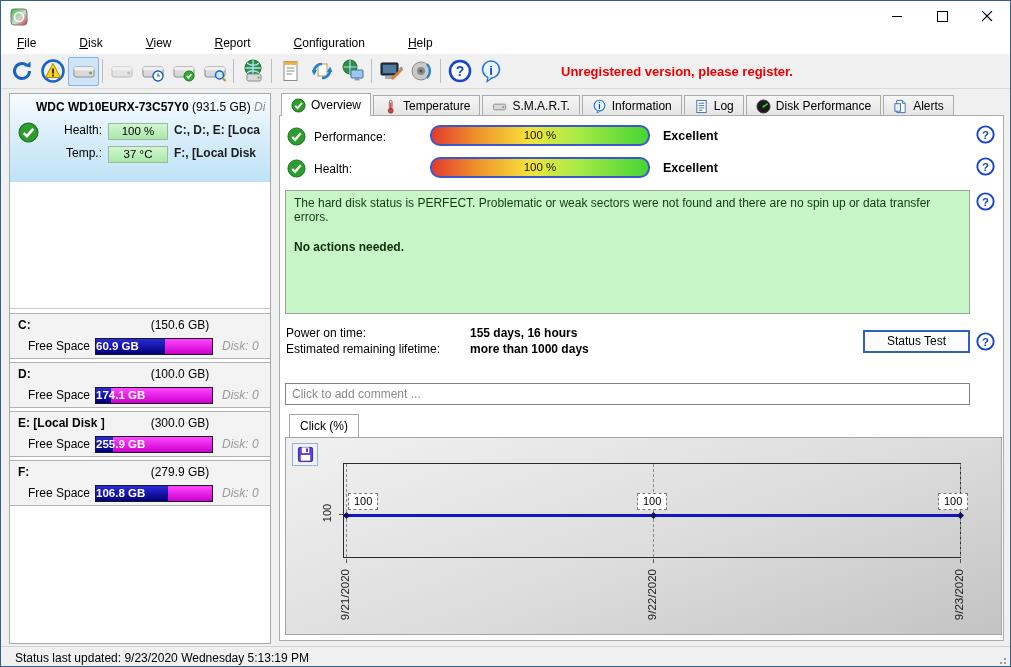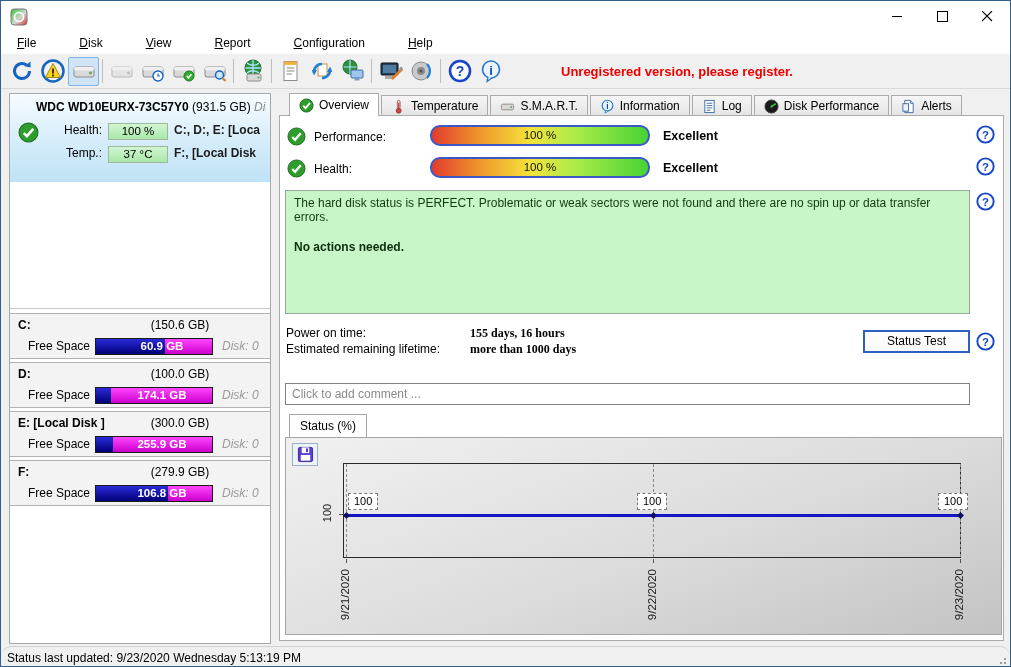--- a/index.html
+++ b/index.html
@@ -40,61 +40,61 @@
   .sb-bar{position:absolute;left:98px;width:60px;height:17px;border:1px solid #9db89d;background:linear-gradient(180deg,#d2f5d2,#a9e8a9);text-align:center;line-height:15px;font-size:11.5px;}
   .sb-part{position:absolute;left:164px;width:96px;white-space:nowrap;overflow:hidden;font-weight:bold;color:#1c1c1c;}
   
   .drv{position:absolute;left:0;width:260px;height:46px;background:#f3f3f3;border:1px solid #b2b2b2;border-left:none;border-right:none;}
   .drv + .drv{margin:0;}
   .drv-letter{position:absolute;left:8px;top:4px;font-weight:bold;}
   .drv-size{position:absolute;left:110px;top:4px;width:120px;text-align:center;}
   .drv-free-label{position:absolute;left:18px;top:25px;}
   .drv-bar{position:absolute;left:85px;top:24px;width:118px;height:17px;border:1px solid #1a1a1a;background:linear-gradient(180deg,#ff46ff,#cc00cc);}
   .drv-bar .used{position:absolute;left:0;top:0;height:100%;background:linear-gradient(180deg,#2a2ad8,#000078);}
-  .drv-bar .blabel{position:absolute;left:8px;top:0;width:100%;height:100%;text-align:center;line-height:15px;color:#fff;font-weight:bold;font-size:11.5px;}
+  .drv-bar .blabel{position:absolute;left:0;top:0;width:100%;height:100%;text-align:left;line-height:15px;color:#fff;font-weight:bold;font-size:11.5px;}
   .drv-disk{position:absolute;left:212px;top:25px;font-style:italic;color:#9a9a9a;}
   
-  #tabs{position:absolute;left:280px;top:92px;height:23px;display:flex;align-items:flex-end;margin-left:8px;}
+  #tabs{position:absolute;left:280px;top:92px;height:23px;display:flex;align-items:flex-end;}
   .tab{height:21px;display:flex;align-items:center;padding:0 9px;border:1px solid #ababab;border-bottom:none;background:linear-gradient(180deg,#f6f6f6,#e4e4e4);margin-right:2px;white-space:nowrap;}
   .tab.active{height:23px;background:#fff;position:relative;z-index:3;}
   .tab .ticon{width:15px;height:15px;margin-right:5px;display:inline-flex;}
   .tab .ticon svg{width:15px;height:15px;}
   
   #main{position:absolute;left:278px;top:114px;width:725px;height:526px;background:#fff;border:1px solid #ababab;}
   .check-ic{position:absolute;width:19px;height:19px;}
   .row-label{position:absolute;left:34px;font-size:12px;}
   .meter{position:absolute;left:150px;width:220px;height:21px;border:2px solid #3c57c8;border-radius:10px;
     background:linear-gradient(90deg,#e23b2e 0%,#ef8f2b 20%,#f5e23a 45%,#b0ec48 65%,#46d435 100%);
     text-align:center;line-height:17px;font-size:11.5px;color:#111;}
   .rating{position:absolute;left:383px;font-weight:bold;font-size:12.5px;}
   .qmark{position:absolute;width:19px;height:19px;left:696px;}
   .qmark svg{width:19px;height:19px;}
   #status-box{position:absolute;left:5px;top:74px;width:685px;height:124px;background:#c8f6c8;border:1px solid #98a898;padding:5px 8px;color:#123a12;}
   #status-box .action{font-weight:bold;margin-top:16px;color:#0b2e0b;}
   #stats{position:absolute;left:6px;top:210px;}
   .stat-row{position:relative;height:16px;width:560px;}
   .stat-label{position:absolute;left:0;}
-  .stat-value{position:absolute;left:184px;font-weight:bold;font-family:Liberation Serif, serif;}
+  .stat-value{position:absolute;left:184px;font-weight:bold;}
   #repeat-btn{position:absolute;left:583px;top:214px;width:107px;height:23px;border:2px solid #2f5fbf;background:#fcfcfc;text-align:center;line-height:19px;}
   #comment-box{position:absolute;left:5px;top:267px;width:685px;height:22px;border:1px solid #828282;color:#8a8a8a;padding:3px 6px;background:#fff;white-space:nowrap;overflow:hidden;}
   
   #chart-tab{position:absolute;left:9px;top:298px;height:23px;padding:0 10px;background:#fff;border:1px solid #a5a5a5;border-bottom:none;display:flex;align-items:center;z-index:2;}
   #chart-body{position:absolute;left:5px;top:321px;width:717px;height:198px;border:1px solid #a5a5a5;background:linear-gradient(160deg,#f1f1f1 0%,#dcdcdc 55%,#c3c3c3 100%);}
   #save-btn{position:absolute;left:6px;top:5px;width:26px;height:23px;border:1px solid #9ab0d0;background:#eef3fa;display:flex;align-items:center;justify-content:center;}
   #save-btn svg{width:17px;height:17px;}
   #plot{position:absolute;left:57px;top:25px;width:618px;height:95px;border:1px solid #2a2a2a;}
   .gridline{position:absolute;top:0;width:0;height:100%;border-left:1px dashed #8a8a8a;}
   .gridtick{position:absolute;width:0;height:4px;border-left:1px solid #555;}
   .hline{position:absolute;left:0;width:100%;height:3px;background:#1515c8;}
   .dpoint{position:absolute;width:5px;height:5px;background:#101060;transform:translate(-2px,-1px) rotate(45deg);}
   .vbox{position:absolute;border:1px dashed #777;background:#fff;padding:0 5px;font-size:11px;line-height:15px;}
   .ytick{position:absolute;transform:rotate(-90deg);transform-origin:center;font-size:11px;color:#222;}
   .dlabel{position:absolute;width:70px;height:14px;font-size:11.5px;color:#222;text-align:right;transform:rotate(-90deg);transform-origin:center;white-space:nowrap;}
   
-  #statusbar{position:absolute;left:0;top:645px;width:100%;height:22px;background:#f0f0f0;border-top:1px solid #d0d0d0;display:flex;align-items:center;padding-left:6px;border-radius:10px;}
+  #statusbar{position:absolute;left:0;top:645px;width:100%;height:22px;background:#f0f0f0;border-top:1px solid #d0d0d0;display:flex;align-items:center;padding-left:14px;}
   #resize-grip{position:absolute;right:3px;bottom:3px;width:10px;height:10px;
     background:
      radial-gradient(circle at 8px 8px,#9a9a9a 1.2px,transparent 1.4px),
      radial-gradient(circle at 8px 4px,#9a9a9a 1.2px,transparent 1.4px),
      radial-gradient(circle at 4px 8px,#9a9a9a 1.2px,transparent 1.4px);}
 </style>
 </head>
 <body>
 
 <div id="app">
@@ -470,21 +470,21 @@
     <div id="repeat-btn">Status Test</div>
     <span class="qmark" style="top:216px;">
       <svg viewBox="0 0 20 20">
           <circle cx="10" cy="10" r="8.6" fill="#fff" stroke="#1746c8" stroke-width="2"></circle>
           <text x="10" y="14.5" text-anchor="middle" font-size="12" font-weight="bold" fill="#1746c8">?</text>
         </svg>
     </span>
 
     <div id="comment-box">Click to add comment ...</div>
 
-    <div id="chart-tab">Status (%)</div>
+    <div id="chart-tab">Click (%)</div>
     <div id="chart-body">
       <div id="save-btn">
         <svg viewBox="0 0 18 18">
             <rect x="1.5" y="1.5" width="15" height="15" rx="1.5" fill="#5b3fd4" stroke="#3a2890"></rect>
             <rect x="5" y="1.5" width="8" height="6" fill="#fff"></rect>
             <rect x="9.5" y="2.5" width="2.2" height="4" fill="#5b3fd4"></rect>
             <rect x="4" y="9.5" width="10" height="6" fill="#fff"></rect>
           </svg>
       </div>
       <div id="plot">

